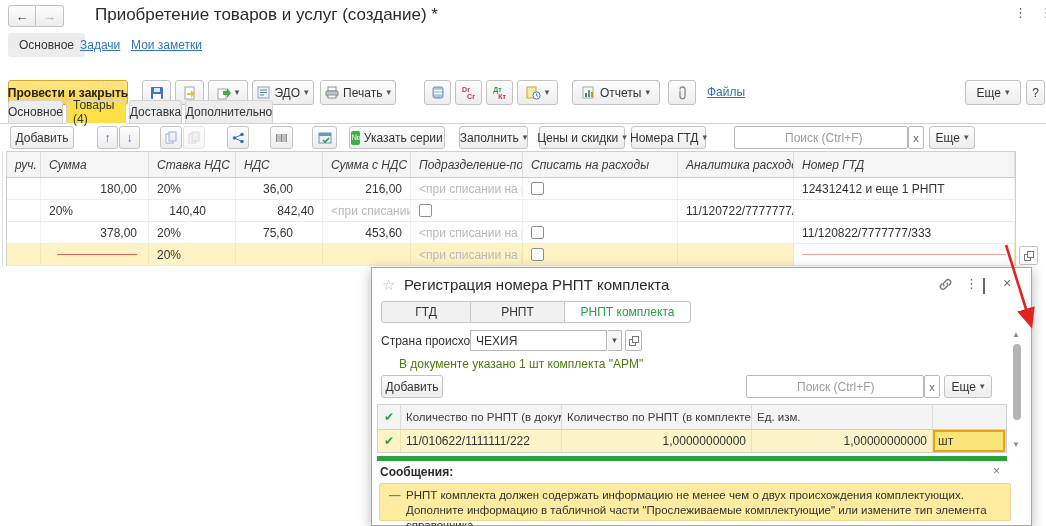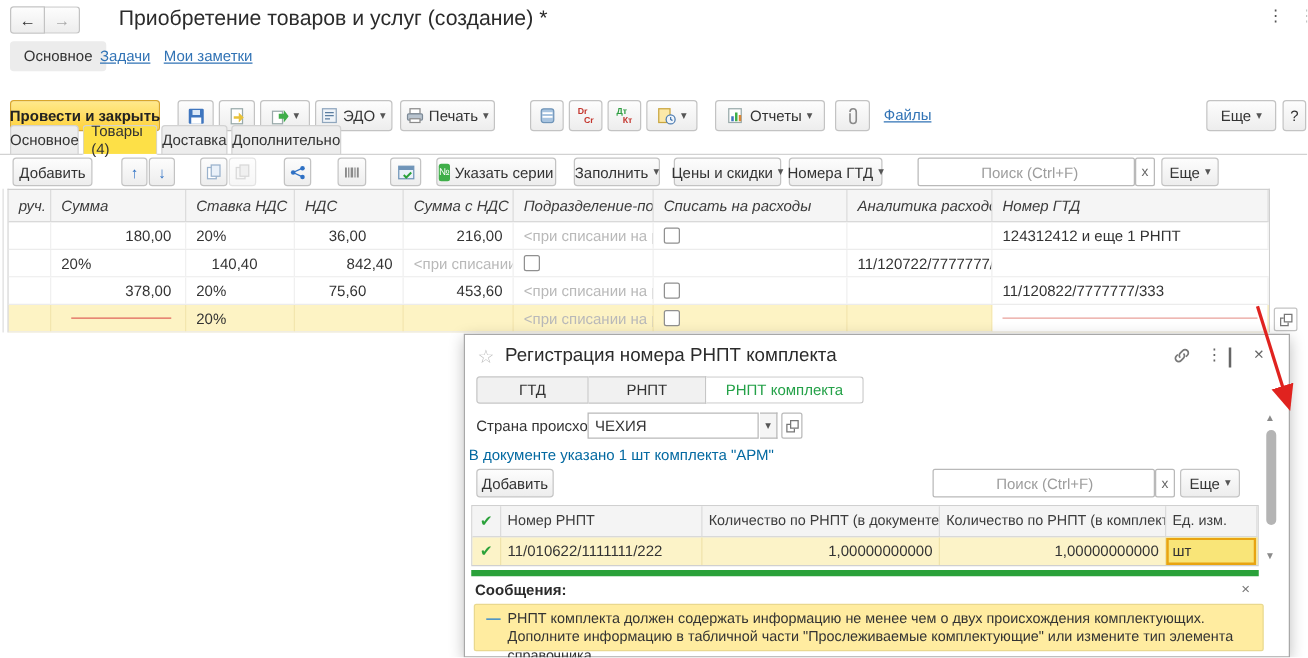--- a/index.html
+++ b/index.html
@@ -101,21 +101,21 @@
   .seg .s1 { width:90px; border-radius:3px 0 0 3px; }
   .seg .s2 { width:94px; }
   .seg .s3 { width:126px; background:#fff; color:#24a148; border-radius:0 3px 3px 0; }
   .m-label { position:absolute; left:9px; top:66px; color:#333; }
   .m-field { position:absolute; left:98px; top:62px; width:137px; height:21px; border:1px solid #b9b9b9;
     display:flex; align-items:center; padding:0 5px; background:#fff; }
   .m-caretbtn { position:absolute; left:236px; top:62px; width:14px; height:21px; border:1px solid #b9b9b9; border-left:none;
     display:flex; align-items:center; justify-content:center; background:#f5f5f5; }
   .m-openbtn { position:absolute; left:253px; top:62px; width:17px; height:21px; border:1px solid #b9b9b9; border-radius:2px;
     display:flex; align-items:center; justify-content:center; background:#fff; }
-  .m-info { position:absolute; left:3px; top:89px; color:#0369a1; }
+  .m-info { position:absolute; left:27px; top:89px; color:#4d7c0f; }
   .mgrid { position:absolute; left:5px; top:136px; width:630px; border:1px solid #d0d0d0; }
   .mgrow { display:grid; grid-template-columns:23px 161px 190px 181px 73px; }
   .mgh { background:#f4f4f4; height:25px; border-bottom:1px solid #d0d0d0; }
   .mgh > div { display:flex; align-items:center; padding:0 5px; border-right:1px solid #dcdcdc; font-size:11.5px; color:#3c3c3c; overflow:hidden; white-space:nowrap; }
   .mgr { height:22px; background:#fcf3c8; }
   .mgr > div { display:flex; align-items:center; padding:0 5px; border-right:1px solid #efe3ab; overflow:hidden; white-space:nowrap; }
   .chk { color:#2aa13a; font-size:12px; font-weight:bold; }
   .unitcell { background:#f9e578 !important; box-shadow:inset 0 0 0 2px #e8a412; }
   .greenbar { position:absolute; left:5px; top:188px; width:630px; height:5px; background:#2aa13a; }
   .msg-h { position:absolute; left:8px; top:197px; font-weight:bold; color:#2b2b2b; }
@@ -482,21 +482,20 @@
     <div class="btn small" style="left:572px; top:107px; width:48px;">
         <span>Еще</span>
         <span class="caret">▾</span>
       </div>
 
     <div class="mgrid">
       <div class="mgrow mgh">
         <div style="justify-content:center;">
             <span class="chk">✔</span>
           </div>
-        <div>Номер РНПТ</div>
         <div>Количество по РНПТ (в документе)</div>
         <div>Количество по РНПТ (в комплекте)</div>
         <div>Ед. изм.</div>
       </div>
       <div class="mgrow mgr">
         <div style="justify-content:center;">
             <span class="chk">✔</span>
           </div>
         <div>11/010622/1111111/222</div>
         <div class="num">1,00000000000</div>

